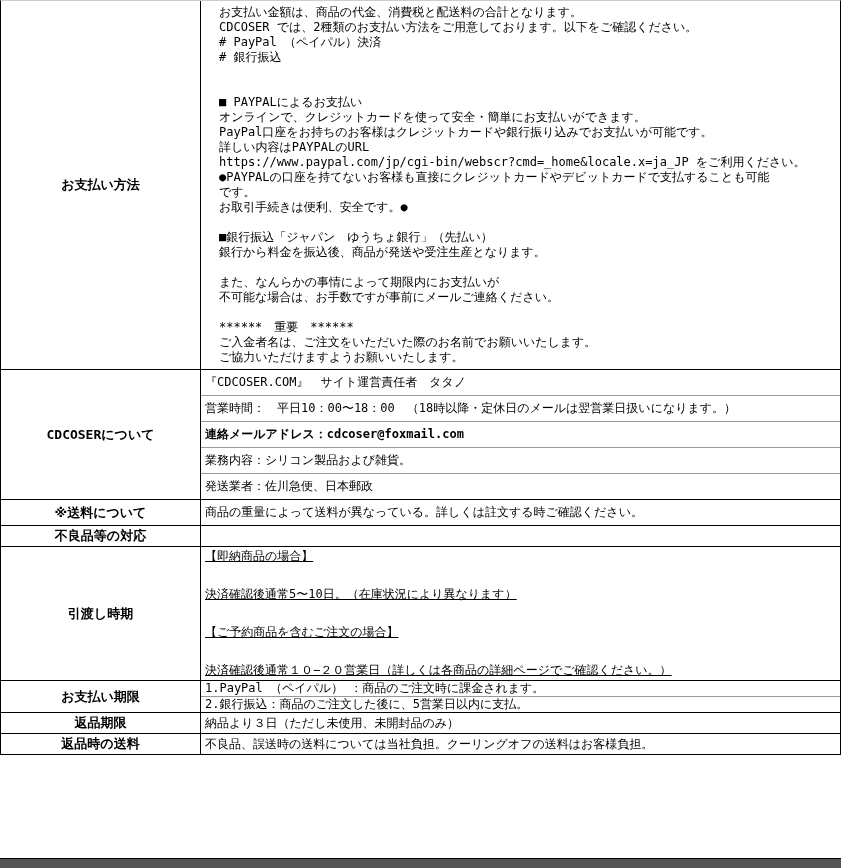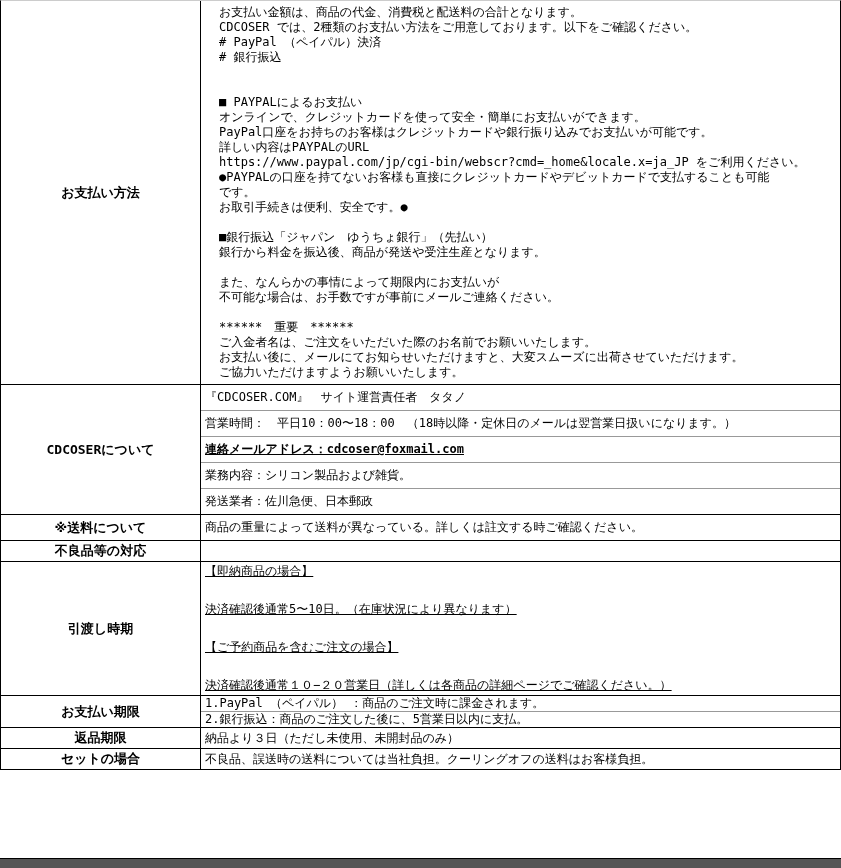--- a/index.html
+++ b/index.html
@@ -25,21 +25,21 @@
   }
   .content-cell { flex:1 1 auto; min-width:0; display:flex; flex-direction:column; justify-content:center; }
   .section { padding:2px 4px; }
   .section + .section { border-top:1px solid #999999; }
   .section.main  { padding:4px;margin-left:14px; }
   .section.pad   { padding:5px 4px; }
   .section.tight { padding:0 4px; }
   .section.tall  { padding:0 4px;text-decoration:underline; }
   .line { line-height:15px; min-height:15px; white-space:pre-wrap; word-break:break-all; }
   .section.tall .line { line-height:19px; min-height:19px; }
-  .section.bold { font-weight:bold;text-decoration:underline; }
+  .section.bold { font-weight:bold; }
   .bottom-bar {
     position:absolute; left:0; bottom:0; width:841px; height:10px;
     background:#555555; border-top:1px solid #000;
   }
 </style>
 </head>
 <body>
 
 <div class="info-table">
     <div class="row">
@@ -62,21 +62,20 @@
           <div class="line">お取引手続きは便利、安全です。●</div>
           <div class="line"></div>
           <div class="line">■銀行振込「ジャパン　ゆうちょ銀行」（先払い）</div>
           <div class="line">銀行から料金を振込後、商品が発送や受注生産となります。</div>
           <div class="line"></div>
           <div class="line">また、なんらかの事情によって期限内にお支払いが</div>
           <div class="line">不可能な場合は、お手数ですが事前にメールご連絡ください。</div>
           <div class="line"></div>
           <div class="line">******　重要　******</div>
           <div class="line">ご入金者名は、ご注文をいただいた際のお名前でお願いいたします。</div>
-          <div class="line">お支払い後に、メールにてお知らせいただけますと、大変スムーズに出荷させていただけます。</div>
           <div class="line">ご協力いただけますようお願いいたします。</div>
         </div>
       </div>
     </div>
     <div class="row">
       <div class="header-cell">CDCOSERについて</div>
       <div class="content-cell">
         <div class="section pad">
           <div class="line">『CDCOSER.COM』　サイト運営責任者　タタノ</div>
         </div>
@@ -132,21 +131,21 @@
     </div>
     <div class="row">
       <div class="header-cell">返品期限</div>
       <div class="content-cell">
         <div class="section">
           <div class="line">納品より３日（ただし未使用、未開封品のみ）</div>
         </div>
       </div>
     </div>
     <div class="row">
-      <div class="header-cell">セットの場合</div>
+      <div class="header-cell">返品時の送料</div>
       <div class="content-cell">
         <div class="section">
           <div class="line">不良品、誤送時の送料については当社負担。クーリングオフの送料はお客様負担。</div>
         </div>
       </div>
     </div>
   </div>
 <div class="bottom-bar"></div>
 
 </body></html>

